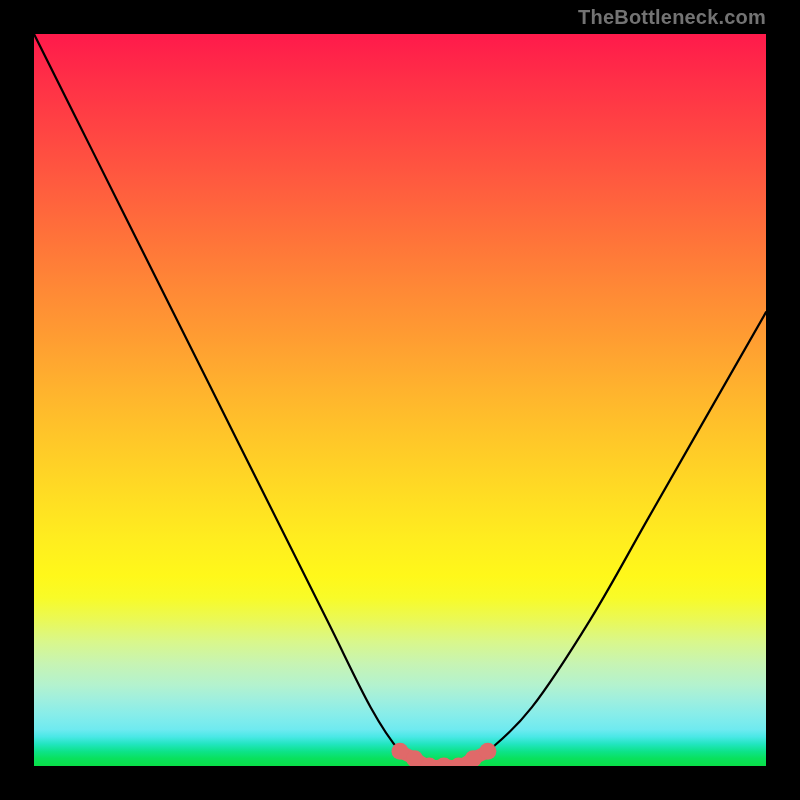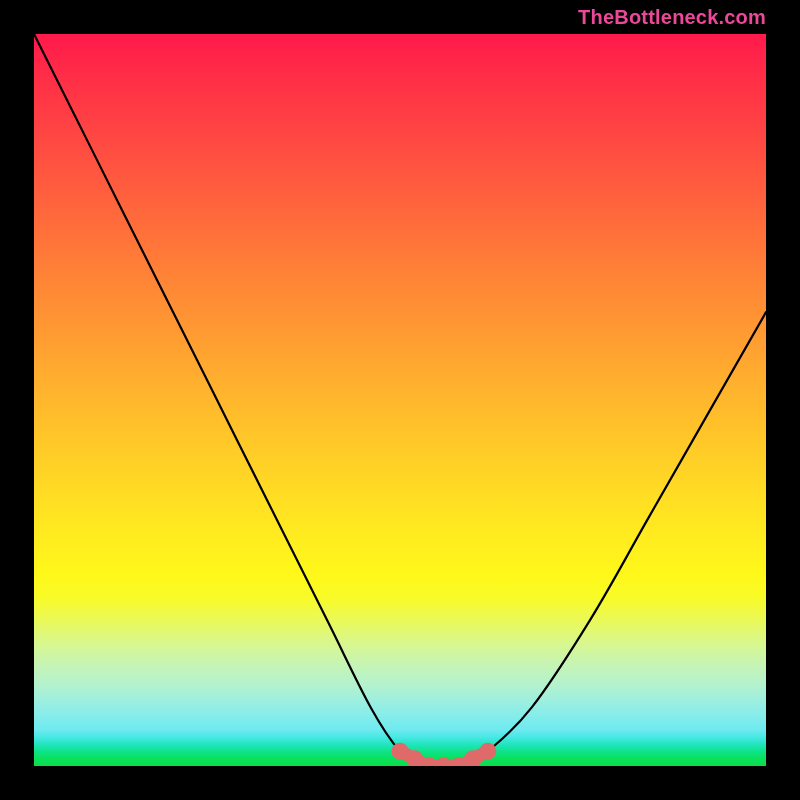--- a/index.html
+++ b/index.html
@@ -62,21 +62,21 @@
     position: absolute;
     inset: 0;
   }
   .watermark {
     position: absolute;
     top: 6px;
     right: 34px;
     font-family: Arial, Helvetica, sans-serif;
     font-size: 20px;
     font-weight: 600;
-    color: #ec4899;
+    color: #737373;
     letter-spacing: 0.2px;
   }
 </style>
 </head>
 <body>
 
 <div class="frame">
   <div class="watermark">TheBottleneck.com</div>
 
   <div class="plot-area">

